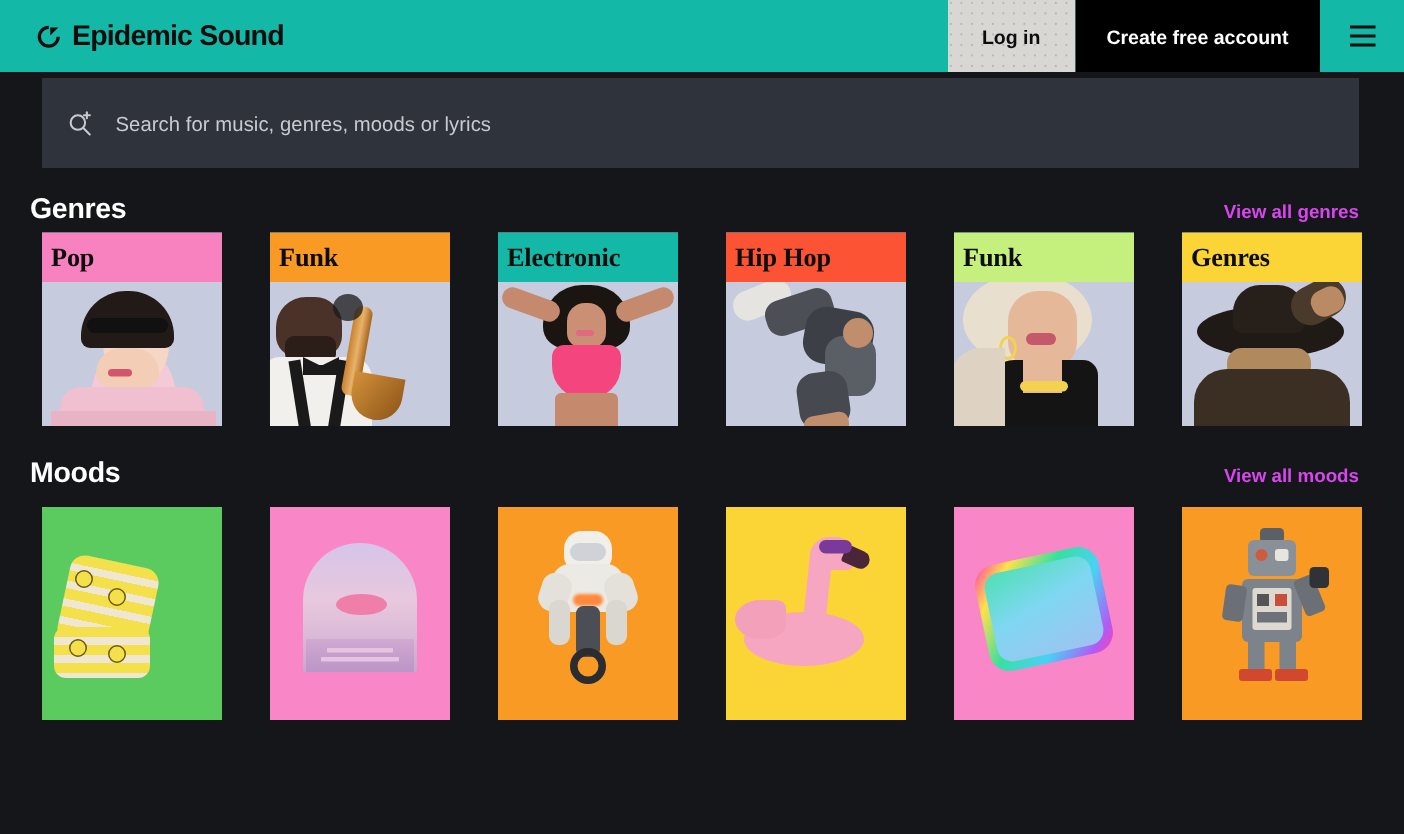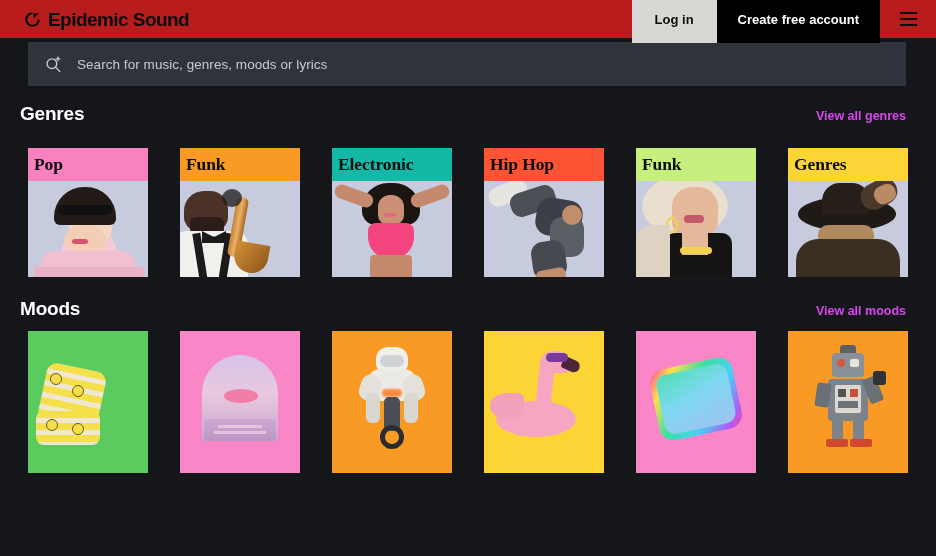--- a/index.html
+++ b/index.html
@@ -8,22 +8,22 @@
     width: 936px;
     height: 556px;
     overflow: hidden;
     background: #14161a;
     font-family: "Liberation Sans", sans-serif;
   }
 
   
   .header {
     position: relative;
-    height: 38px;
-    background: #b91c1c;
+    height: 48px;
+    background: #14b8a6;
     display: flex;
     align-items: center;
     padding: 0 0 0 24px;
   }
 
   .brand {
     display: flex;
     align-items: center;
     gap: 7px;
     cursor: pointer;
@@ -104,21 +104,21 @@
     background: #0d0d0d;
     border-radius: 0;
   }
 
   
   .search-wrap {
     background: #14161a;
     padding: 4px 30px 0 28px;
   }
   .search-bar {
-    height: 44px;
+    height: 60px;
     background: #2f3views;
     background: #2f343c;
     display: flex;
     align-items: center;
     gap: 14px;
     padding: 0 16px;
     cursor: text;
   }
   .search-icon {
     width: 19px;
@@ -209,21 +209,21 @@
     height: 100%;
     position: relative;
     overflow: hidden;
   }
 
   
   .fig { position: absolute; }
 
   .sect-genres { margin-top: 17px; }
   .mood-row-wrap { margin-top: 11px; }
-  .genre-row-wrap { margin-top: 23px; }
+  .genre-row-wrap { margin-top: 4px; }
   .sect-moods { margin-top: 21px; }
 </style>
 </head>
 <body>
 
 <div class="header">
 
   <div class="brand">
     <span class="brand-mark">
       <svg viewBox="0 0 24 24" width="17" height="17" aria-hidden="true">

